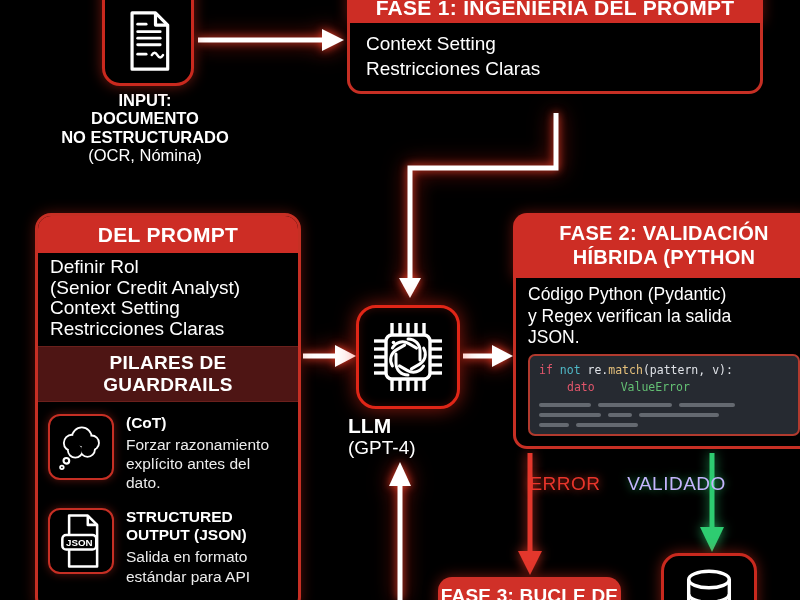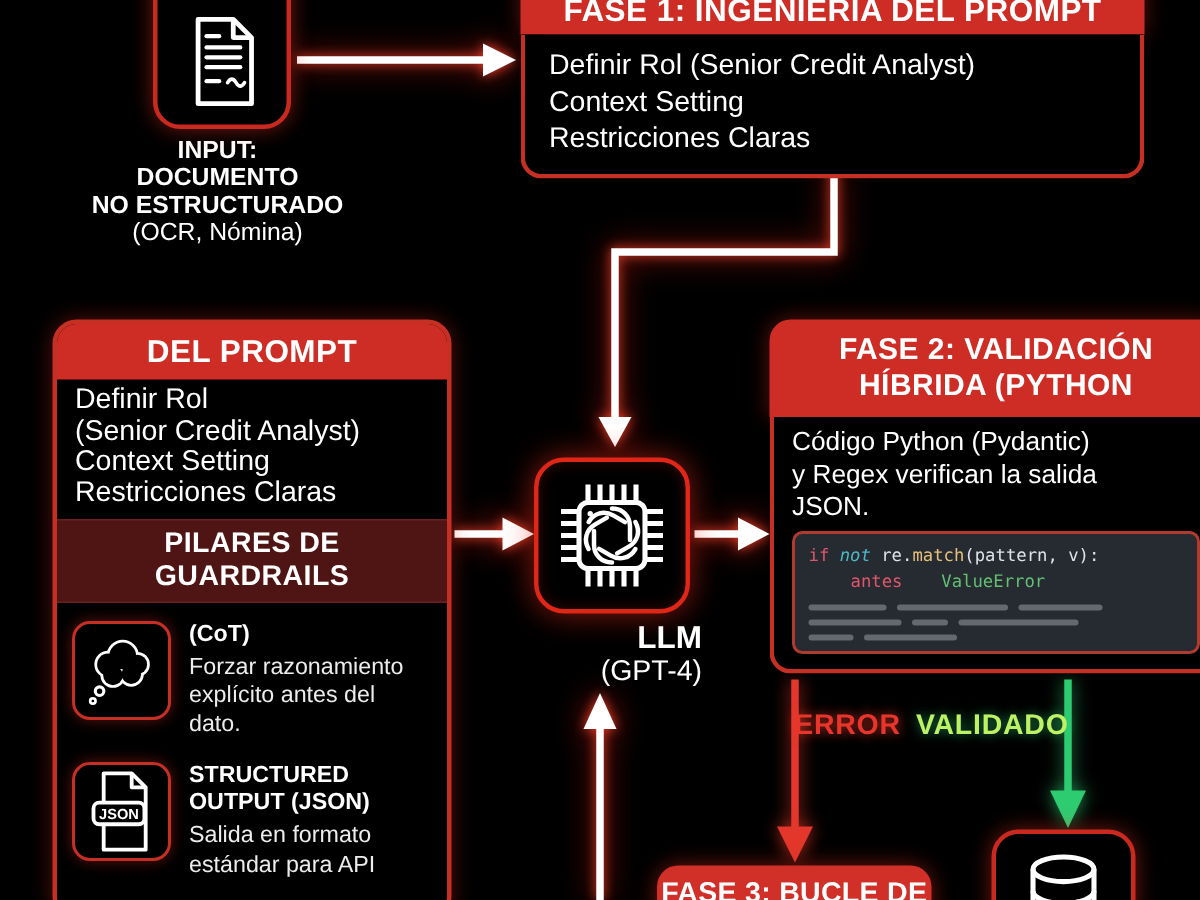--- a/index.html
+++ b/index.html
@@ -46,38 +46,38 @@
   #fase1-left .sub-hdr{background:#4e1514;padding:5px 2px;text-align:center;font-weight:800;font-size:19px;line-height:1.16;letter-spacing:.3px;border-top:1px solid #6b201c;border-bottom:1px solid #6b201c;}
   .g-items{padding:12px 10px 0;}
   .g-item{display:flex;gap:12px;margin-bottom:16px;}
   .g-icon{flex:0 0 66px;width:66px;height:66px;border:2.5px solid #c62f24;border-radius:12px;box-shadow:0 0 10px rgba(230,50,35,.4);display:flex;align-items:center;justify-content:center;box-sizing:border-box;background:#000;}
   .g-text{width:162px;}
   .g-title{font-weight:800;font-size:15.5px;line-height:1.16;margin-bottom:3px;}
   .g-body{font-size:15.5px;line-height:1.24;color:#ececec;}
 
   
   #llm-box{left:356px;top:305px;width:104px;height:104px;border:3.5px solid #e02617;border-radius:20px;box-shadow:0 0 20px rgba(255,45,25,.55),inset 0 0 10px rgba(255,45,25,.2);display:flex;align-items:center;justify-content:center;box-sizing:border-box;background:#000;}
-  #llm-label{left:348px;top:414px;width:120px;text-align:right;}
+  #llm-label{left:348px;top:414px;width:120px;text-align:left;}
   #llm-label .l1{font-weight:700;font-size:21px;line-height:1.1;}
   #llm-label .l2{font-weight:400;font-size:19px;line-height:1.2;}
 
   
   #fase2{left:513px;top:213px;width:302px;}
   #fase2 .phase-hdr{border-radius:14px 14px 0 0;padding:8px 4px 9px;font-size:20px;line-height:1.2;box-shadow:0 0 14px rgba(230,45,30,.4);}
   #fase2 .phase-body{border-radius:0 0 14px 14px;padding:6px 12px 10px;font-size:17.5px;line-height:1.24;}
   .code{background:#262a31;border:2px solid #b13a2e;border-radius:7px;margin-top:5px;padding:6px 9px 7px;font-family:"DejaVu Sans Mono",monospace;font-size:11.5px;line-height:1.5;white-space:nowrap;}
   .code .ln2{padding-left:28px;}
-  .tok-kw{color:#e0566b;} .tok-op{color:#4fb8c6;font-style:italic;} .tok-fn{color:#e5c07b;} .tok-exc{color:#63bf73;margin-left:19px;} .tok-plain{color:#dfe2e7;}
+  .tok-kw{color:#e0566b;} .tok-op{color:#4fb8c6;} .tok-fn{color:#e5c07b;} .tok-exc{color:#63bf73;margin-left:19px;} .tok-plain{color:#dfe2e7;}
   .bar-row{display:flex;gap:7px;margin-top:6px;}
   .bar{height:4px;border-radius:2px;background:#7a7f86;opacity:.75;}
 
   
-  .branch-label{top:473px;font-weight:700;font-size:19px;letter-spacing:.5px;text-align:center;z-index:3;}
+  .branch-label{top:473px;font-weight:400;font-size:19px;letter-spacing:.5px;text-align:center;z-index:3;}
   #error-label{left:520px;width:90px;color:#e8352b;text-shadow:0 0 8px rgba(240,60,40,.8);}
-  #valid-label{left:609px;width:105px;color:#bef264;text-shadow:0 0 8px rgba(46,204,113,.7);}
+  #valid-label{left:624px;width:105px;color:#c4b5fd;text-shadow:0 0 8px rgba(46,204,113,.7);}
 
   
   #fase3{left:438px;top:577px;width:183px;height:60px;background:#d03028;border-radius:14px;text-align:center;padding-top:8px;font-weight:800;font-size:19px;letter-spacing:.2px;box-shadow:0 0 14px rgba(230,45,30,.5);box-sizing:border-box;}
   #db-box{left:661px;top:553px;width:96px;height:70px;display:flex;justify-content:center;padding-top:9px;box-sizing:border-box;}
 </style>
 </head>
 <body>
 
 <svg id="arrows" width="800" height="600">
   <g class="arrow-white">
@@ -130,21 +130,20 @@
 <div class="abs" id="input-label">
   <div>INPUT:</div>
   <div>DOCUMENTO</div>
   <div>NO ESTRUCTURADO</div>
   <div class="sub">(OCR, Nómina)</div>
 </div>
 
 <div class="abs node" id="fase1-top">
   <div class="phase-hdr">FASE 1: INGENIERÍA DEL PROMPT</div>
   <div class="phase-body">
-    <div>Definir Rol (Senior Credit Analyst)</div>
     <div>Context Setting</div>
     <div>Restricciones Claras</div>
   </div>
 </div>
 
 <div class="abs node" id="fase1-left">
   <div class="hdr">
     <div>DEL PROMPT</div>
   </div>
   <div class="bd">
@@ -256,21 +255,21 @@
   <div class="phase-hdr">
     <div>FASE 2: VALIDACIÓN</div>
     <div>HÍBRIDA (PYTHON</div>
   </div>
   <div class="phase-body">
     <div>Código Python (Pydantic)</div>
     <div>y Regex verifican la salida</div>
     <div>JSON.</div>
     <div class="code">
       <div><span class="tok-kw">if </span><span class="tok-op">not </span><span class="tok-plain">re.</span><span class="tok-fn">match</span><span class="tok-plain">(pattern, v):</span></div>
-      <div class="ln2"><span class="tok-kw">antes </span><span class="tok-exc">ValueError</span></div>
+      <div class="ln2"><span class="tok-kw">dato </span><span class="tok-exc">ValueError</span></div>
       <div class="bar-row">
           <div class="bar" style="width:52px"></div>
           <div class="bar" style="width:74px"></div>
           <div class="bar" style="width:56px"></div>
         </div>
       <div class="bar-row">
           <div class="bar" style="width:62px"></div>
           <div class="bar" style="width:24px"></div>
           <div class="bar" style="width:80px"></div>
         </div>

